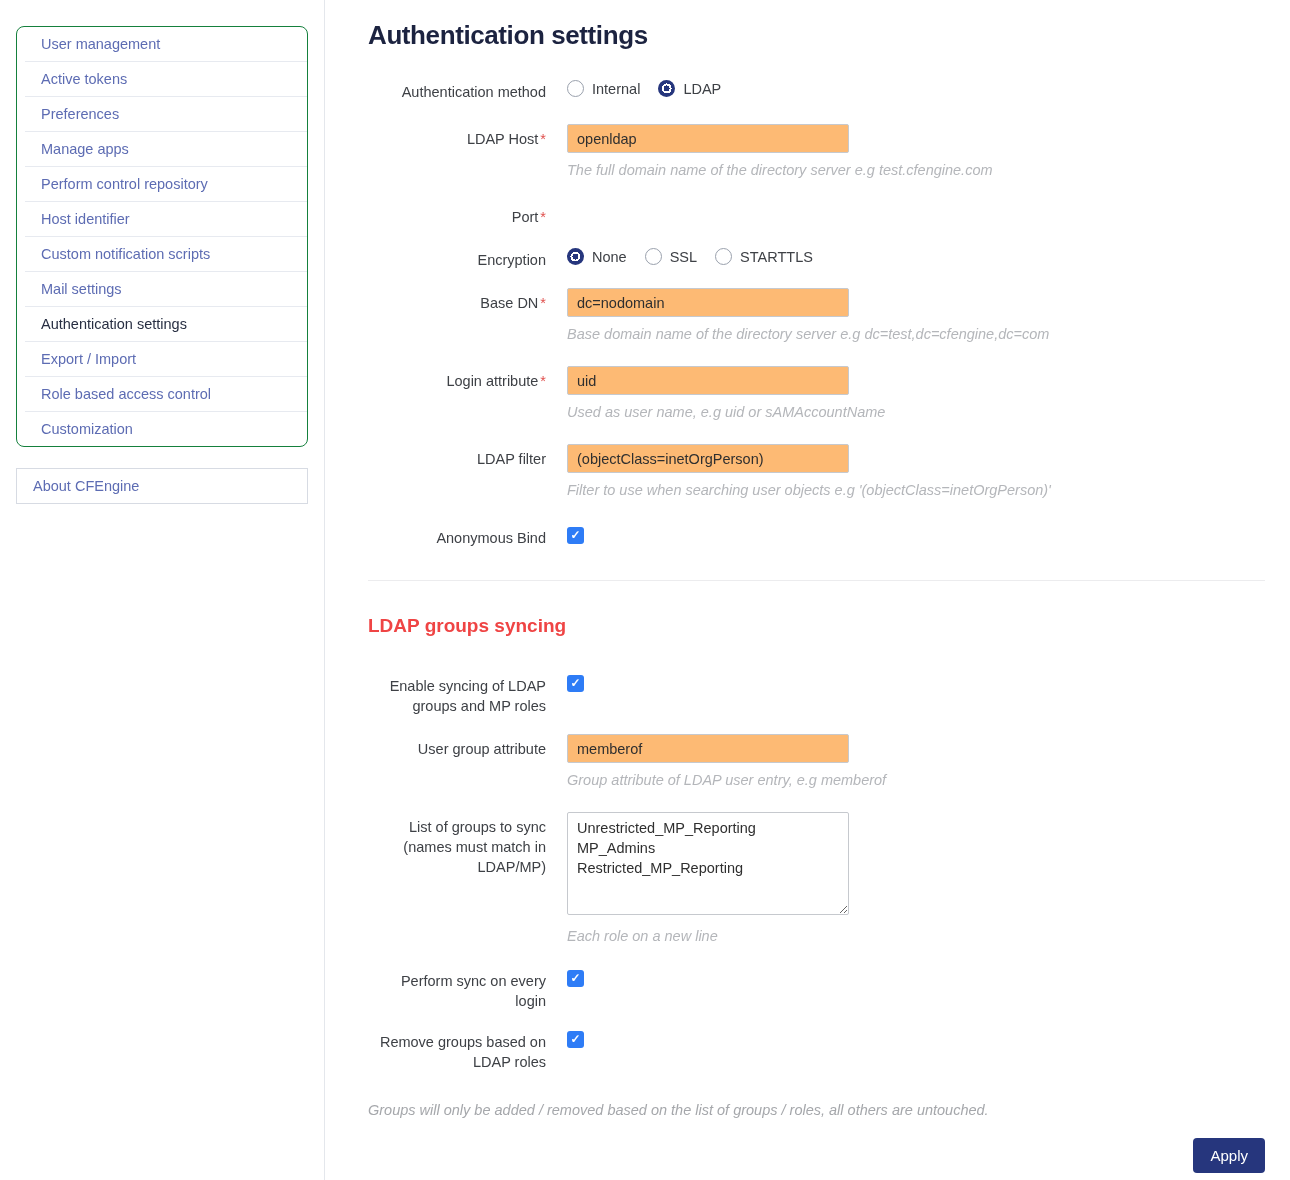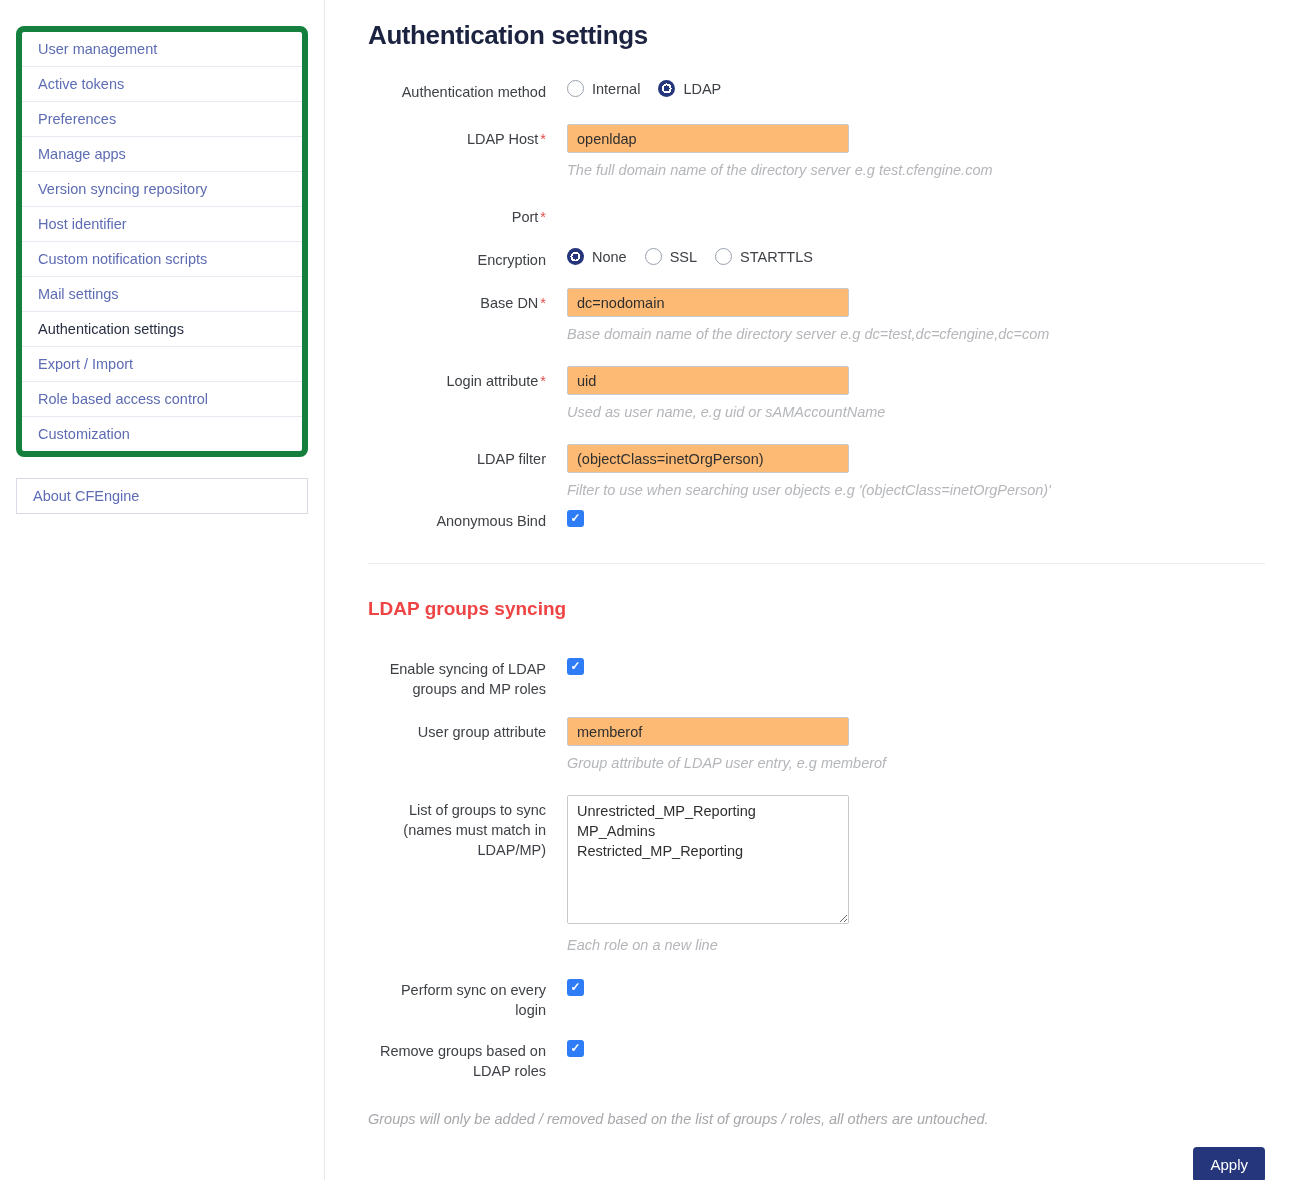--- a/index.html
+++ b/index.html
@@ -1,21 +1,21 @@
 <!DOCTYPE html>
 <html><head>
 <meta charset="utf-8">
 <style>
   * { margin:0; padding:0; box-sizing:border-box; }
   html,body { background:#ffffff; font-family:"Liberation Sans", sans-serif; }
   body { display:flex; min-height:1180px; width:1290px; }
 
   
   .sidebar { flex:0 0 325px; padding:26px 16px 0 16px; border-right:1px solid #e4e7ec; }
-  .menu-card { border:6px solid #15803d; border-radius:8px; background:#fff; }
+  .menu-card { border:1px solid #15803d; border-radius:8px; background:#fff;padding-left:8px; }
   .menu-item { padding:8px 16px; font-size:14.5px; line-height:18px; color:#5d6cb3;
                border-bottom:1px solid #e7eaf0; cursor:pointer; }
   .menu-item:last-child { border-bottom:none; }
   .menu-item.active { color:#272e42; }
   .about-card { margin-top:21px; border:1px solid #d7dbe3; border-radius:0; }
   .about-card .menu-item { border-bottom:none; }
 
   
   .main { flex:1; padding:16px 25px 0 43px; }
   .content { max-width:898px; }
@@ -24,21 +24,21 @@
 
   .row { display:flex; align-items:flex-start; margin-bottom:22px; }
   .row-label { flex:0 0 178px; text-align:right; padding-top:5px; font-size:14.5px;
                line-height:20px; color:#3e4146; }
   .row-control { margin-left:21px; }
   .req { color:#e0504d; margin-left:2px; }
 
   input.text-input { width:282px; height:29px; border:1px solid #c6c9ce; border-radius:2px;
                      padding:0 9px; font-size:14.5px; color:#2f2f2f;
                      font-family:"Liberation Sans", sans-serif; background:#fdba74; }
-  textarea.text-area { width:282px; height:129px; border:1px solid #c6c9ce; border-radius:2px;
+  textarea.text-area { width:282px; height:103px; border:1px solid #c6c9ce; border-radius:2px;
                        padding:5px 9px; font-size:14.5px; line-height:20px; color:#2f2f2f;
                        font-family:"Liberation Sans", sans-serif; resize:both; }
   .help { margin-top:9px; font-size:14.5px; font-style:italic; color:#b4b6ba; }
 
   
   .radio-group { display:flex; align-items:center; padding-top:3px; }
   .radio-opt { display:flex; align-items:center; margin-right:18px; cursor:pointer; }
   .radio { width:17px; height:17px; border-radius:50%; border:1px solid #9aa1ad; background:#fff;
            display:inline-block; }
   .radio.checked { border:none;
@@ -61,21 +61,21 @@
 </style>
 </head>
 <body>
 
 <div class="sidebar">
   <div class="menu-card">
     <div class="menu-item">User management</div>
     <div class="menu-item">Active tokens</div>
     <div class="menu-item">Preferences</div>
     <div class="menu-item">Manage apps</div>
-    <div class="menu-item">Version syncing repository</div>
+    <div class="menu-item">Perform control repository</div>
     <div class="menu-item">Host identifier</div>
     <div class="menu-item">Custom notification scripts</div>
     <div class="menu-item">Mail settings</div>
     <div class="menu-item active">Authentication settings</div>
     <div class="menu-item">Export / Import</div>
     <div class="menu-item">Role based access control</div>
     <div class="menu-item">Customization</div>
   </div>
   <div class="about-card">
     <div class="menu-item">About CFEngine</div>
@@ -140,21 +140,21 @@
     </div>
 
     <div class="row" style="margin-bottom:24px">
       <div class="row-label"><span>Login attribute</span><span class="req">*</span></div>
       <div class="row-control">
         <input class="text-input" type="text" value="uid" style="">
         <div class="help">Used as user name, e.g uid or sAMAccountName</div>
       </div>
     </div>
 
-    <div class="row" style="margin-bottom:8px">
+    <div class="row" style="margin-bottom:25px">
       <div class="row-label">LDAP filter</div>
       <div class="row-control">
         <input class="text-input" type="text" value="(objectClass=inetOrgPerson)" style="">
         <div class="help">Filter to use when searching user objects e.g '(objectClass=inetOrgPerson)'</div>
       </div>
     </div>
 
     <div class="row" style="margin-bottom:14px">
       <div class="row-label">Anonymous Bind</div>
       <div class="row-control">

